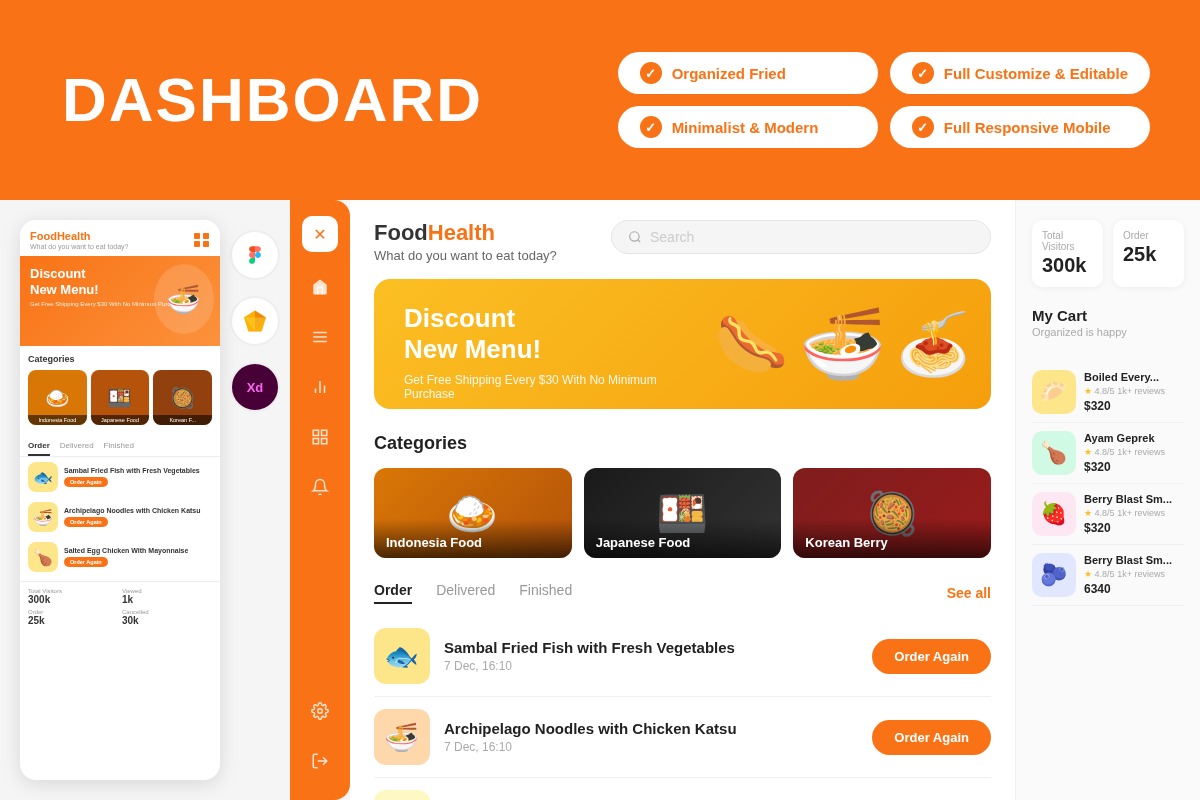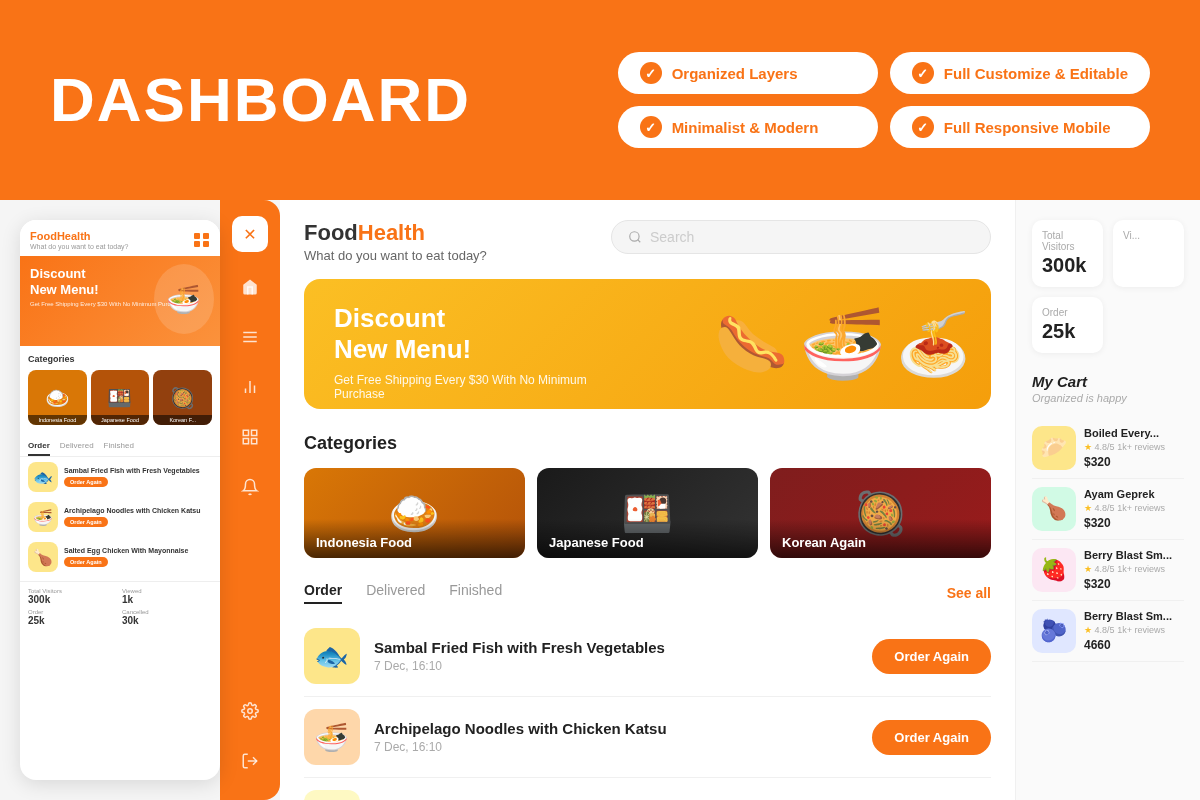--- a/index.html
+++ b/index.html
@@ -20,20 +20,21 @@
       justify-content: space-between;
       height: 200px;
     }
     .header-title-block {}
     .header-title {
       font-size: 62px;
       font-weight: 900;
       color: white;
       letter-spacing: 2px;
       line-height: 1;
+      margin-left: 12px;
     }
     .header-subtitle {
       font-size: 22px;
       color: white;
       font-weight: 400;
       margin-top: 6px;
     }
     .badges-grid {
       display: grid;
       grid-template-columns: 1fr 1fr;
@@ -525,22 +526,21 @@
       font-size: 10px;
       color: #aaa;
     }
     .stat-value-r {
       font-size: 20px;
       font-weight: 700;
       color: #222;
       margin-top: 2px;
     }
     .cart-section {
-      margin-bottom: 14px;
-      font-style: italic;
+      margin-bottom: 24px;
     }
     .cart-title {
       font-size: 15px;
       font-weight: 700;
       color: #222;
     }
     .cart-subtitle {
       font-size: 11px;
       color: #aaa;
       margin-top: 2px;
@@ -588,21 +588,21 @@
 </head>
 <body>
 
 <div class="header-section">
   <div class="header-title-block">
     <div class="header-title">DASHBOARD</div>
   </div>
   <div class="badges-grid">
     <div class="badge-pill">
       <div class="badge-check">✓</div>
-      <span>Organized Layers</span>
+      <span>Organized Fried</span>
     </div>
     <div class="badge-pill">
       <div class="badge-check">✓</div>
       <span>Full Customize &amp; Editable</span>
     </div>
     <div class="badge-pill">
       <div class="badge-check">✓</div>
       <span>Minimalist &amp; Modern</span>
     </div>
     <div class="badge-pill">
@@ -690,20 +690,42 @@
         <div class="mobile-stat-label">Order</div>
         <div class="mobile-stat-value">25k</div>
       </div>
       <div class="mobile-stat-item">
         <div class="mobile-stat-label">Cancelled</div>
         <div class="mobile-stat-value">30k</div>
       </div>
     </div>
   </div>
 
+  <div class="tools-column">
+    <div class="tool-icon tool-figma" style="border: 2px solid #eee;">
+      <svg width="22" height="28" viewBox="0 0 38 57" fill="none" xmlns="http://www.w3.org/2000/svg">
+        <path d="M19 28.5C19 25.18 21.69 22.5 25 22.5C28.31 22.5 31 25.18 31 28.5C31 31.82 28.31 34.5 25 34.5C21.69 34.5 19 31.82 19 28.5Z" fill="#1ABCFE"></path>
+        <path d="M7 40.5C7 37.18 9.69 34.5 13 34.5H19V40.5C19 43.82 16.31 46.5 13 46.5C9.69 46.5 7 43.82 7 40.5Z" fill="#0ACF83"></path>
+        <path d="M19 10.5V22.5H25C28.31 22.5 31 19.82 31 16.5C31 13.18 28.31 10.5 25 10.5H19Z" fill="#FF7262"></path>
+        <path d="M7 16.5C7 19.82 9.69 22.5 13 22.5H19V10.5H13C9.69 10.5 7 13.18 7 16.5Z" fill="#F24E1E"></path>
+        <path d="M7 28.5C7 31.82 9.69 34.5 13 34.5H19V22.5H13C9.69 22.5 7 25.18 7 28.5Z" fill="#FF7262"></path>
+      </svg>
+    </div>
+    <div class="tool-icon tool-sketch" style="border: 2px solid #eee;">
+      <svg width="26" height="24" viewBox="0 0 60 56" xmlns="http://www.w3.org/2000/svg">
+        <polygon points="30,4 55,20 45,52 15,52 5,20" fill="#FDB300" stroke="#E99B00" stroke-width="1"></polygon>
+        <polygon points="30,4 55,20 30,52" fill="#EA6C00" opacity="0.6"></polygon>
+        <polygon points="30,4 5,20 30,52" fill="#FDAD00" opacity="0.6"></polygon>
+        <polygon points="5,20 55,20 30,52" fill="#FDD231" opacity="0.5"></polygon>
+      </svg>
+    </div>
+    <div class="tool-icon tool-xd" style="border: 2px solid #eee; background: #470137;">
+      <span style="color:#FF61F6;font-weight:800;font-size:13px;">Xd</span>
+    </div>
+  </div>
 
   <div class="dashboard-panel">
 
     <div class="left-nav">
       <div class="nav-logo-icon">
         <span style="color:#F97316;font-size:16px;">✕</span>
       </div>
       <div class="nav-icon">
         <svg width="18" height="18" viewBox="0 0 24 24" fill="rgba(255,255,255,0.8)">
             <path d="M3 9l9-7 9 7v11a2 2 0 01-2 2H5a2 2 0 01-2-2z"></path>
@@ -786,21 +808,21 @@
         <div class="category-card">
           <div class="category-bg cat-bg-1">🍛</div>
           <div class="category-label">Indonesia Food</div>
         </div>
         <div class="category-card">
           <div class="category-bg cat-bg-2">🍱</div>
           <div class="category-label">Japanese Food</div>
         </div>
         <div class="category-card">
           <div class="category-bg cat-bg-3">🥘</div>
-          <div class="category-label">Korean Again</div>
+          <div class="category-label">Korean Berry</div>
         </div>
       </div>
 
       <div class="orders-header">
         <div class="order-tabs">
           <div class="order-tab active">Order</div>
           <div class="order-tab">Delivered</div>
           <div class="order-tab">Finished</div>
         </div>
         <div class="see-all">See all</div>
@@ -826,24 +848,20 @@
         <div class="order-img order-img-3">🍗</div>
 
       </div>
     </div>
 
     <div class="right-panel">
       <div class="stats-row">
         <div class="stat-card">
           <div class="stat-label-r">Total Visitors</div>
           <div class="stat-value-r">300k</div>
-        </div>
-        <div class="stat-card">
-          <div class="stat-label-r">Vi...</div>
-          <div class="stat-value-r"></div>
         </div>
         <div class="stat-card">
           <div class="stat-label-r">Order</div>
           <div class="stat-value-r">25k</div>
         </div>
       </div>
 
       <div class="cart-section">
         <div class="cart-title">My Cart</div>
         <div class="cart-subtitle">Organized is happy</div>
@@ -887,19 +905,19 @@
       </div>
       <div class="cart-item">
         <div class="cart-item-img" style="background:#e0e7ff;">🫐</div>
         <div class="cart-item-info">
           <div class="cart-item-name">Berry Blast Sm...</div>
           <div class="cart-item-rating">
             <span class="cart-item-stars">★</span>
             <span>4.8/5</span>
             <span>1k+ reviews</span>
           </div>
-          <div class="cart-item-price">4660</div>
+          <div class="cart-item-price">6340</div>
         </div>
       </div>
     </div>
 
   </div>
 </div>
 
 </body></html>

